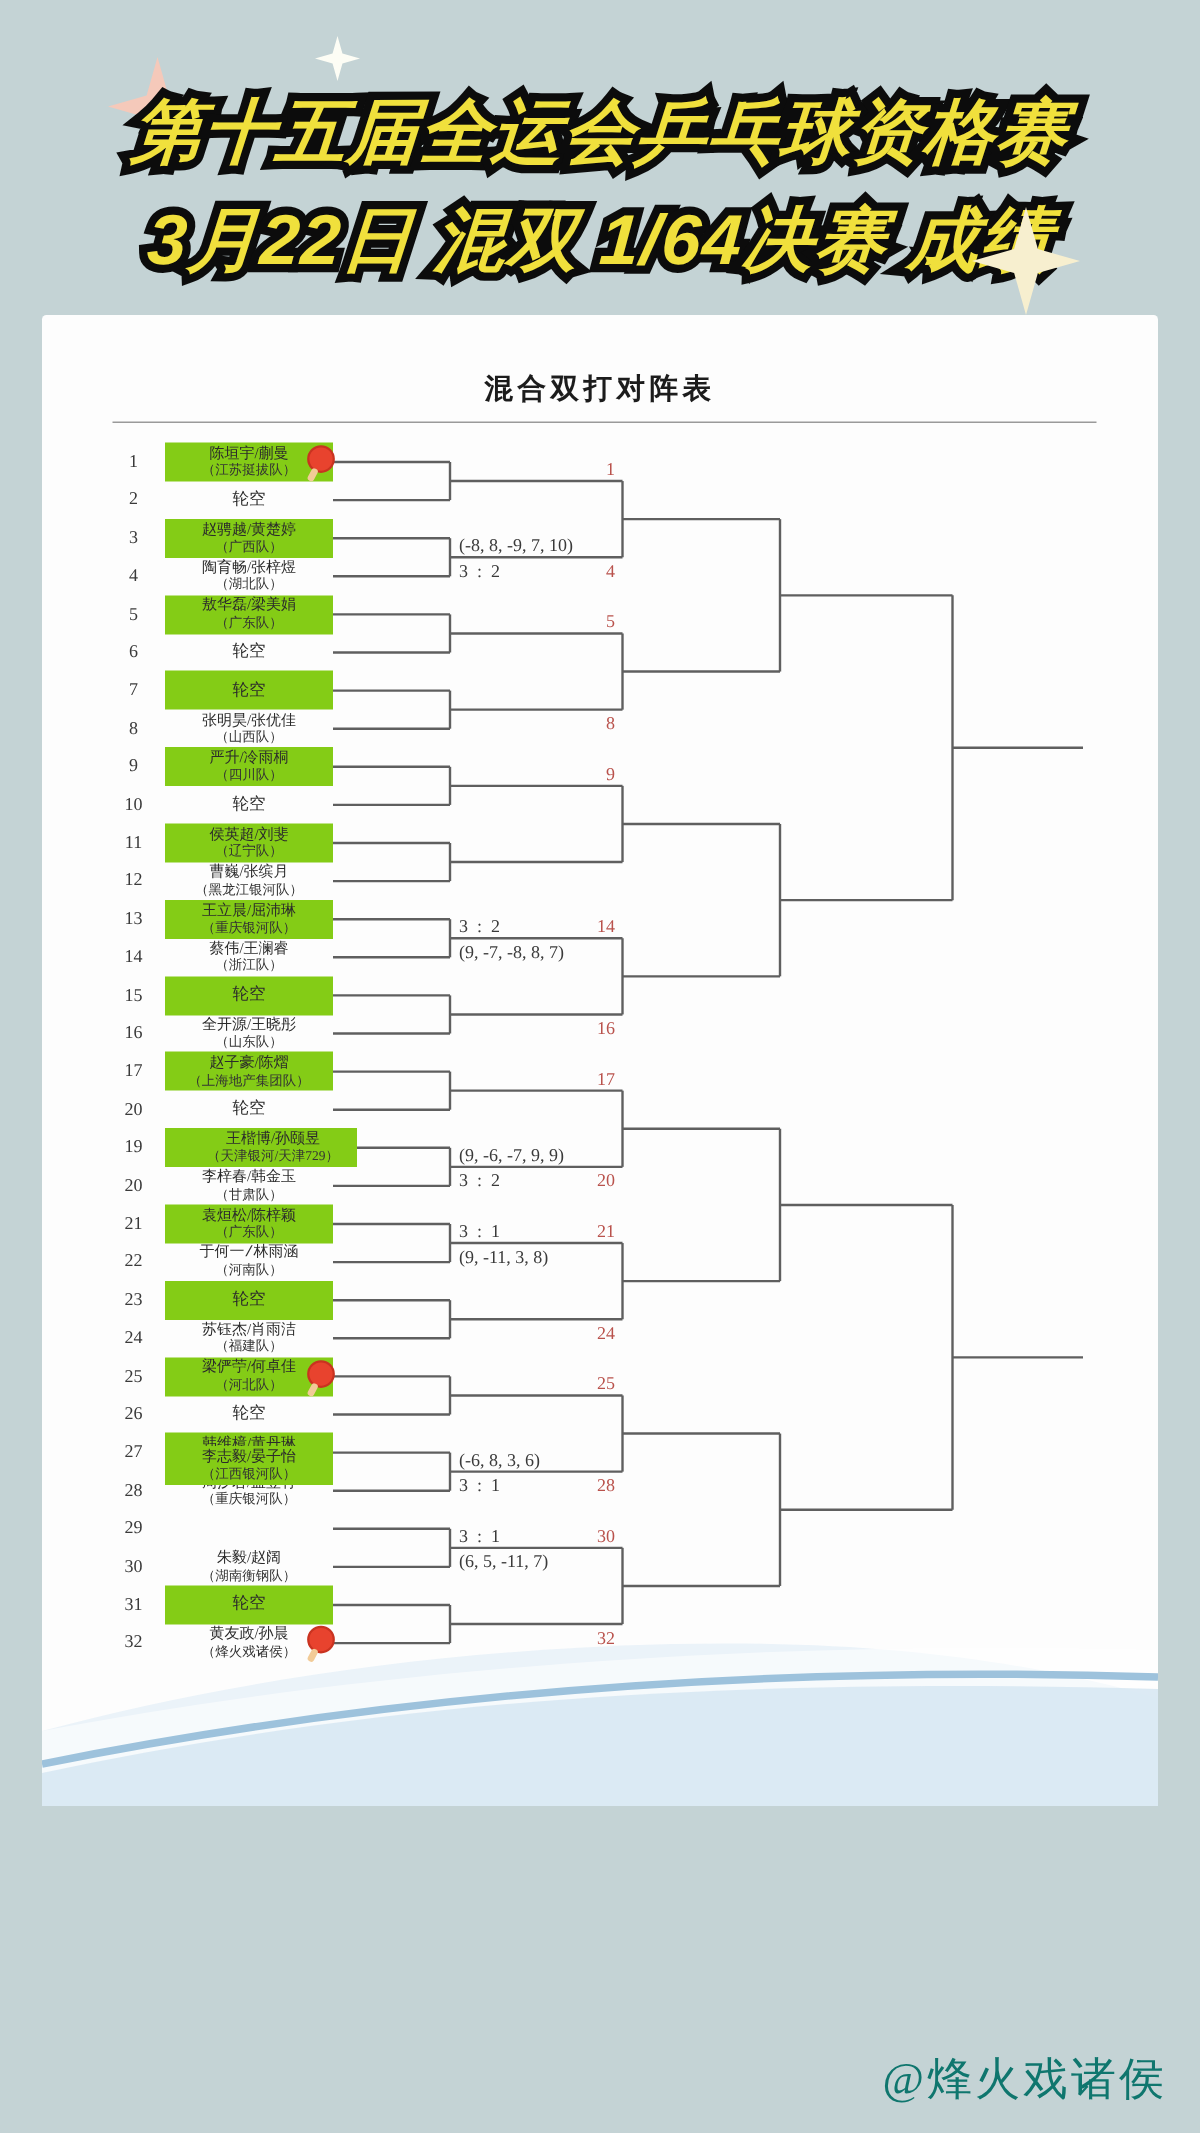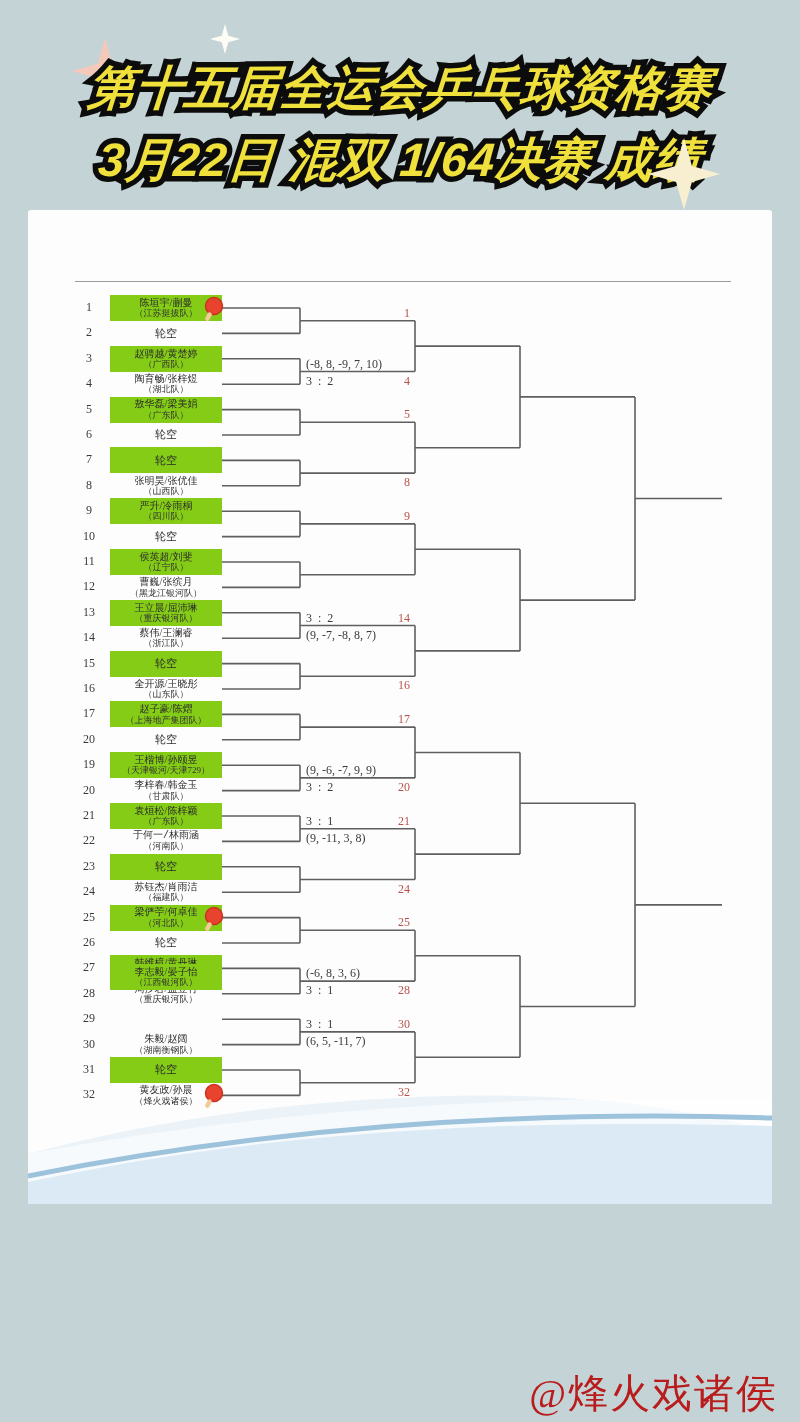--- a/index.html
+++ b/index.html
@@ -29,22 +29,22 @@
          justify-content:center;align-items:center;text-align:center;color:#2b2b2b;}
   .entry .nm{font-size:10px;line-height:11.5px;white-space:nowrap;}
   .entry .tm{font-size:9px;line-height:11px;white-space:nowrap;color:#333;}
   .entry.hl{background:#84cc16;}
   .entry.bye .nm{font-size:11px;}
   .seed{position:absolute;left:48px;width:26px;text-align:center;font-size:12px;color:#3a3a3a;}
   .paddle{position:absolute;right:-4px;top:1px;width:24px;height:26px;}
   .bracket-svg,.wave-svg{position:absolute;left:0;top:0;}
   .wave-svg{top:auto;bottom:0;}
   
-  .watermark{position:absolute;right:22px;top:1366px;z-index:3;color:#b91c1c;
-      font-family:"Liberation Serif", serif;font-size:40px;letter-spacing:2px;}
+  .watermark{position:absolute;right:22px;top:1366px;z-index:3;color:#0f766e;
+      font-family:"Liberation Serif", serif;font-size:30px;letter-spacing:2px;}
 </style>
 </head>
 <body>
 
 <div class="stage">
 
   <div class="sparkle sp-pink"></div>
   <div class="sparkle sp-white-sm"></div>
 
   <div class="title-block">
@@ -61,20 +61,21 @@
 
   <div class="card">
 
     <svg class="wave-svg" width="744" height="200" viewBox="0 0 744 200">
       <path d="M0,200 L0,150 C120,118 260,96 420,92 C560,89 660,104 744,128 L744,200 Z" fill="#ebf3f9"></path>
       <path d="M0,150 C200,112 460,88 744,96 L744,200 L0,200 Z" fill="#ffffff" opacity="0.55"></path>
       <path d="M0,200 L0,178 C180,140 400,112 744,122 L744,200 Z" fill="#d8e8f3" opacity="0.9"></path>
       <path d="M0,172 C180,136 430,104 744,114" fill="none" stroke="#9dc2dc" stroke-width="5"></path>
     </svg>
 
+    <div class="card-heading">混合双打对阵表</div>
     <div class="heading-rule"></div>
 
     <svg class="bracket-svg" width="744" height="994" viewBox="0 0 744 994">
         <line x1="194" y1="98" x2="272" y2="98" stroke="#5f5f5f" stroke-width="1.6"></line>
         <line x1="194" y1="123.4" x2="272" y2="123.4" stroke="#5f5f5f" stroke-width="1.6"></line>
         <line x1="194" y1="148.8" x2="272" y2="148.8" stroke="#5f5f5f" stroke-width="1.6"></line>
         <line x1="194" y1="174.2" x2="272" y2="174.2" stroke="#5f5f5f" stroke-width="1.6"></line>
         <line x1="194" y1="199.6" x2="272" y2="199.6" stroke="#5f5f5f" stroke-width="1.6"></line>
         <line x1="194" y1="225" x2="272" y2="225" stroke="#5f5f5f" stroke-width="1.6"></line>
         <line x1="194" y1="250.39999999999998" x2="272" y2="250.39999999999998" stroke="#5f5f5f" stroke-width="1.6"></line>
@@ -276,21 +277,21 @@
         <div class="seed" style="top: 496.4px;">17</div>
         <div class="entry hl" style="top: 491.4px;">
           <div class="nm">赵子豪/陈熠</div>
           <div class="tm">（上海地产集团队）</div>
         </div>
         <div class="seed" style="top: 521.8px;">20</div>
         <div class="entry bye" style="top: 516.8px;">
           <div class="nm">轮空</div>
         </div>
         <div class="seed" style="top: 547.2px;">19</div>
-        <div class="entry hl" style="top: 542.2px;">
+        <div class="entry hl" style="top: 542.2px; padding-left: 16px;">
           <div class="nm">王楷博/孙颐昱</div>
           <div class="tm">（天津银河/天津729）</div>
         </div>
         <div class="seed" style="top: 572.6px;">20</div>
         <div class="entry" style="top: 567.6px;">
           <div class="nm">李梓春/韩金玉</div>
           <div class="tm">（甘肃队）</div>
         </div>
         <div class="seed" style="top: 598px;">21</div>
         <div class="entry hl" style="top: 593px;">

